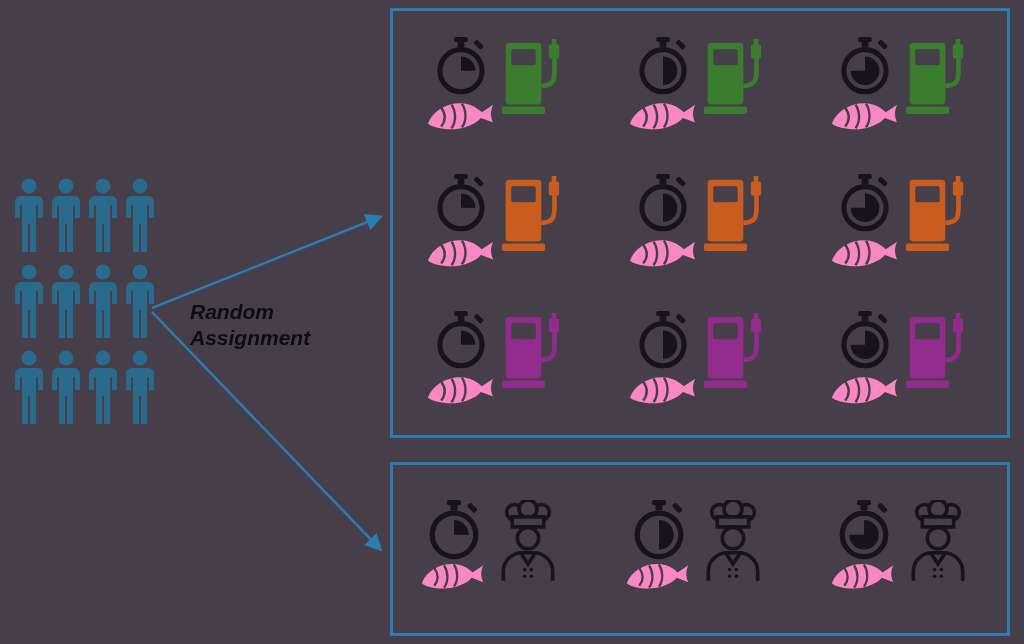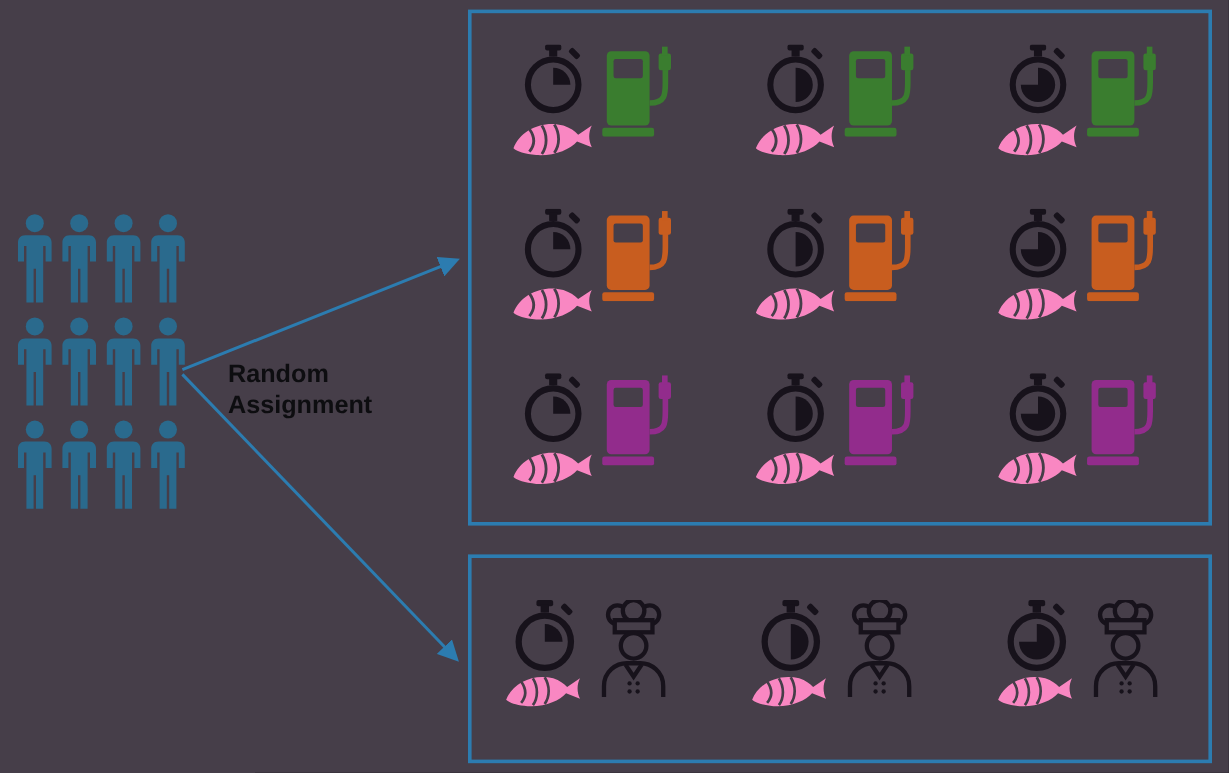--- a/index.html
+++ b/index.html
@@ -1,20 +1,20 @@
 <!DOCTYPE html>
 <html style="--bg: #463e49; --accent: #2c7cb0; --label: #0d0d10;"><head>
 <meta charset="utf-8">
 <style>
   * { margin:0; padding:0; box-sizing:border-box; }
   html,body { background:#2b262e; }
   body { font-family:"Liberation Sans", sans-serif; }
   .canvas {
     position:relative; width:1024px; height:644px;
-    background:var(--bg,#463e49); overflow:hidden;
+    background:var(--bg,#463e49); overflow:hidden;font-style:italic;
   }
   .box { position:absolute; border:3px solid var(--accent,#2c7cb0); }
   .box-top    { left:390px; top:8px;   width:620px; height:430px; }
   .box-bottom { left:390px; top:462px; width:620px; height:174px; }
 
   .tgrid {
     width:100%; height:100%;
     display:grid; grid-template-columns:repeat(3,1fr); grid-template-rows:repeat(3,1fr);
     justify-items:center; align-items:center; padding:6px 4px;
   }

